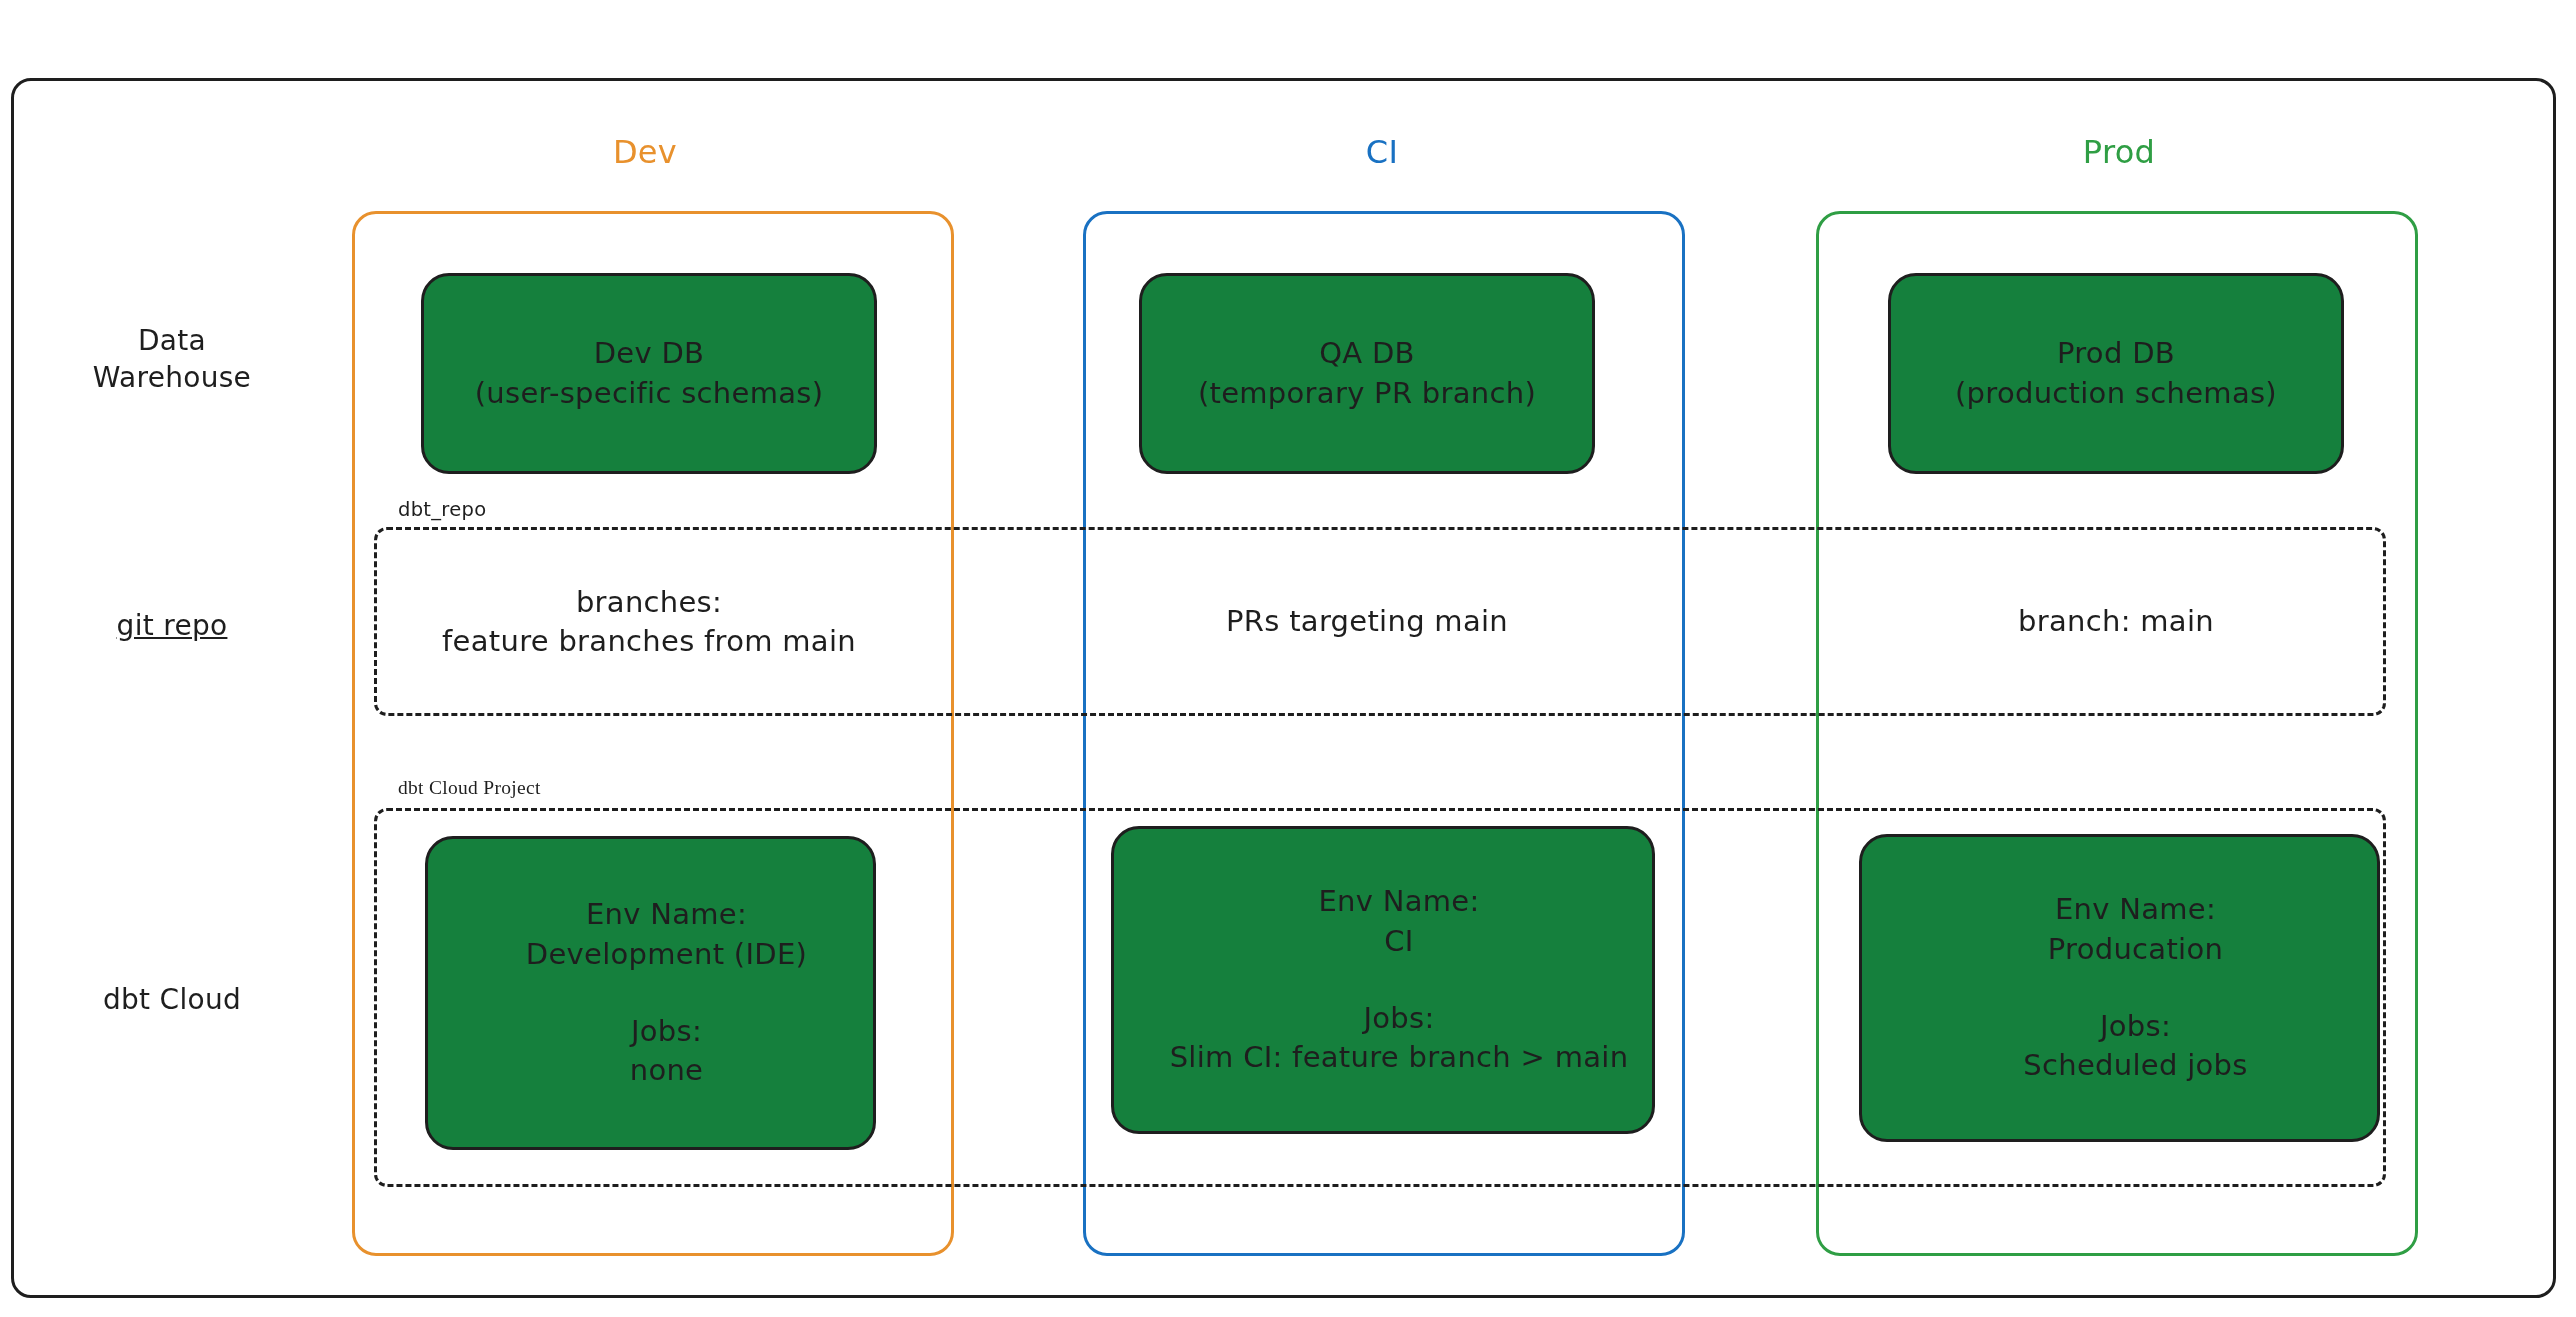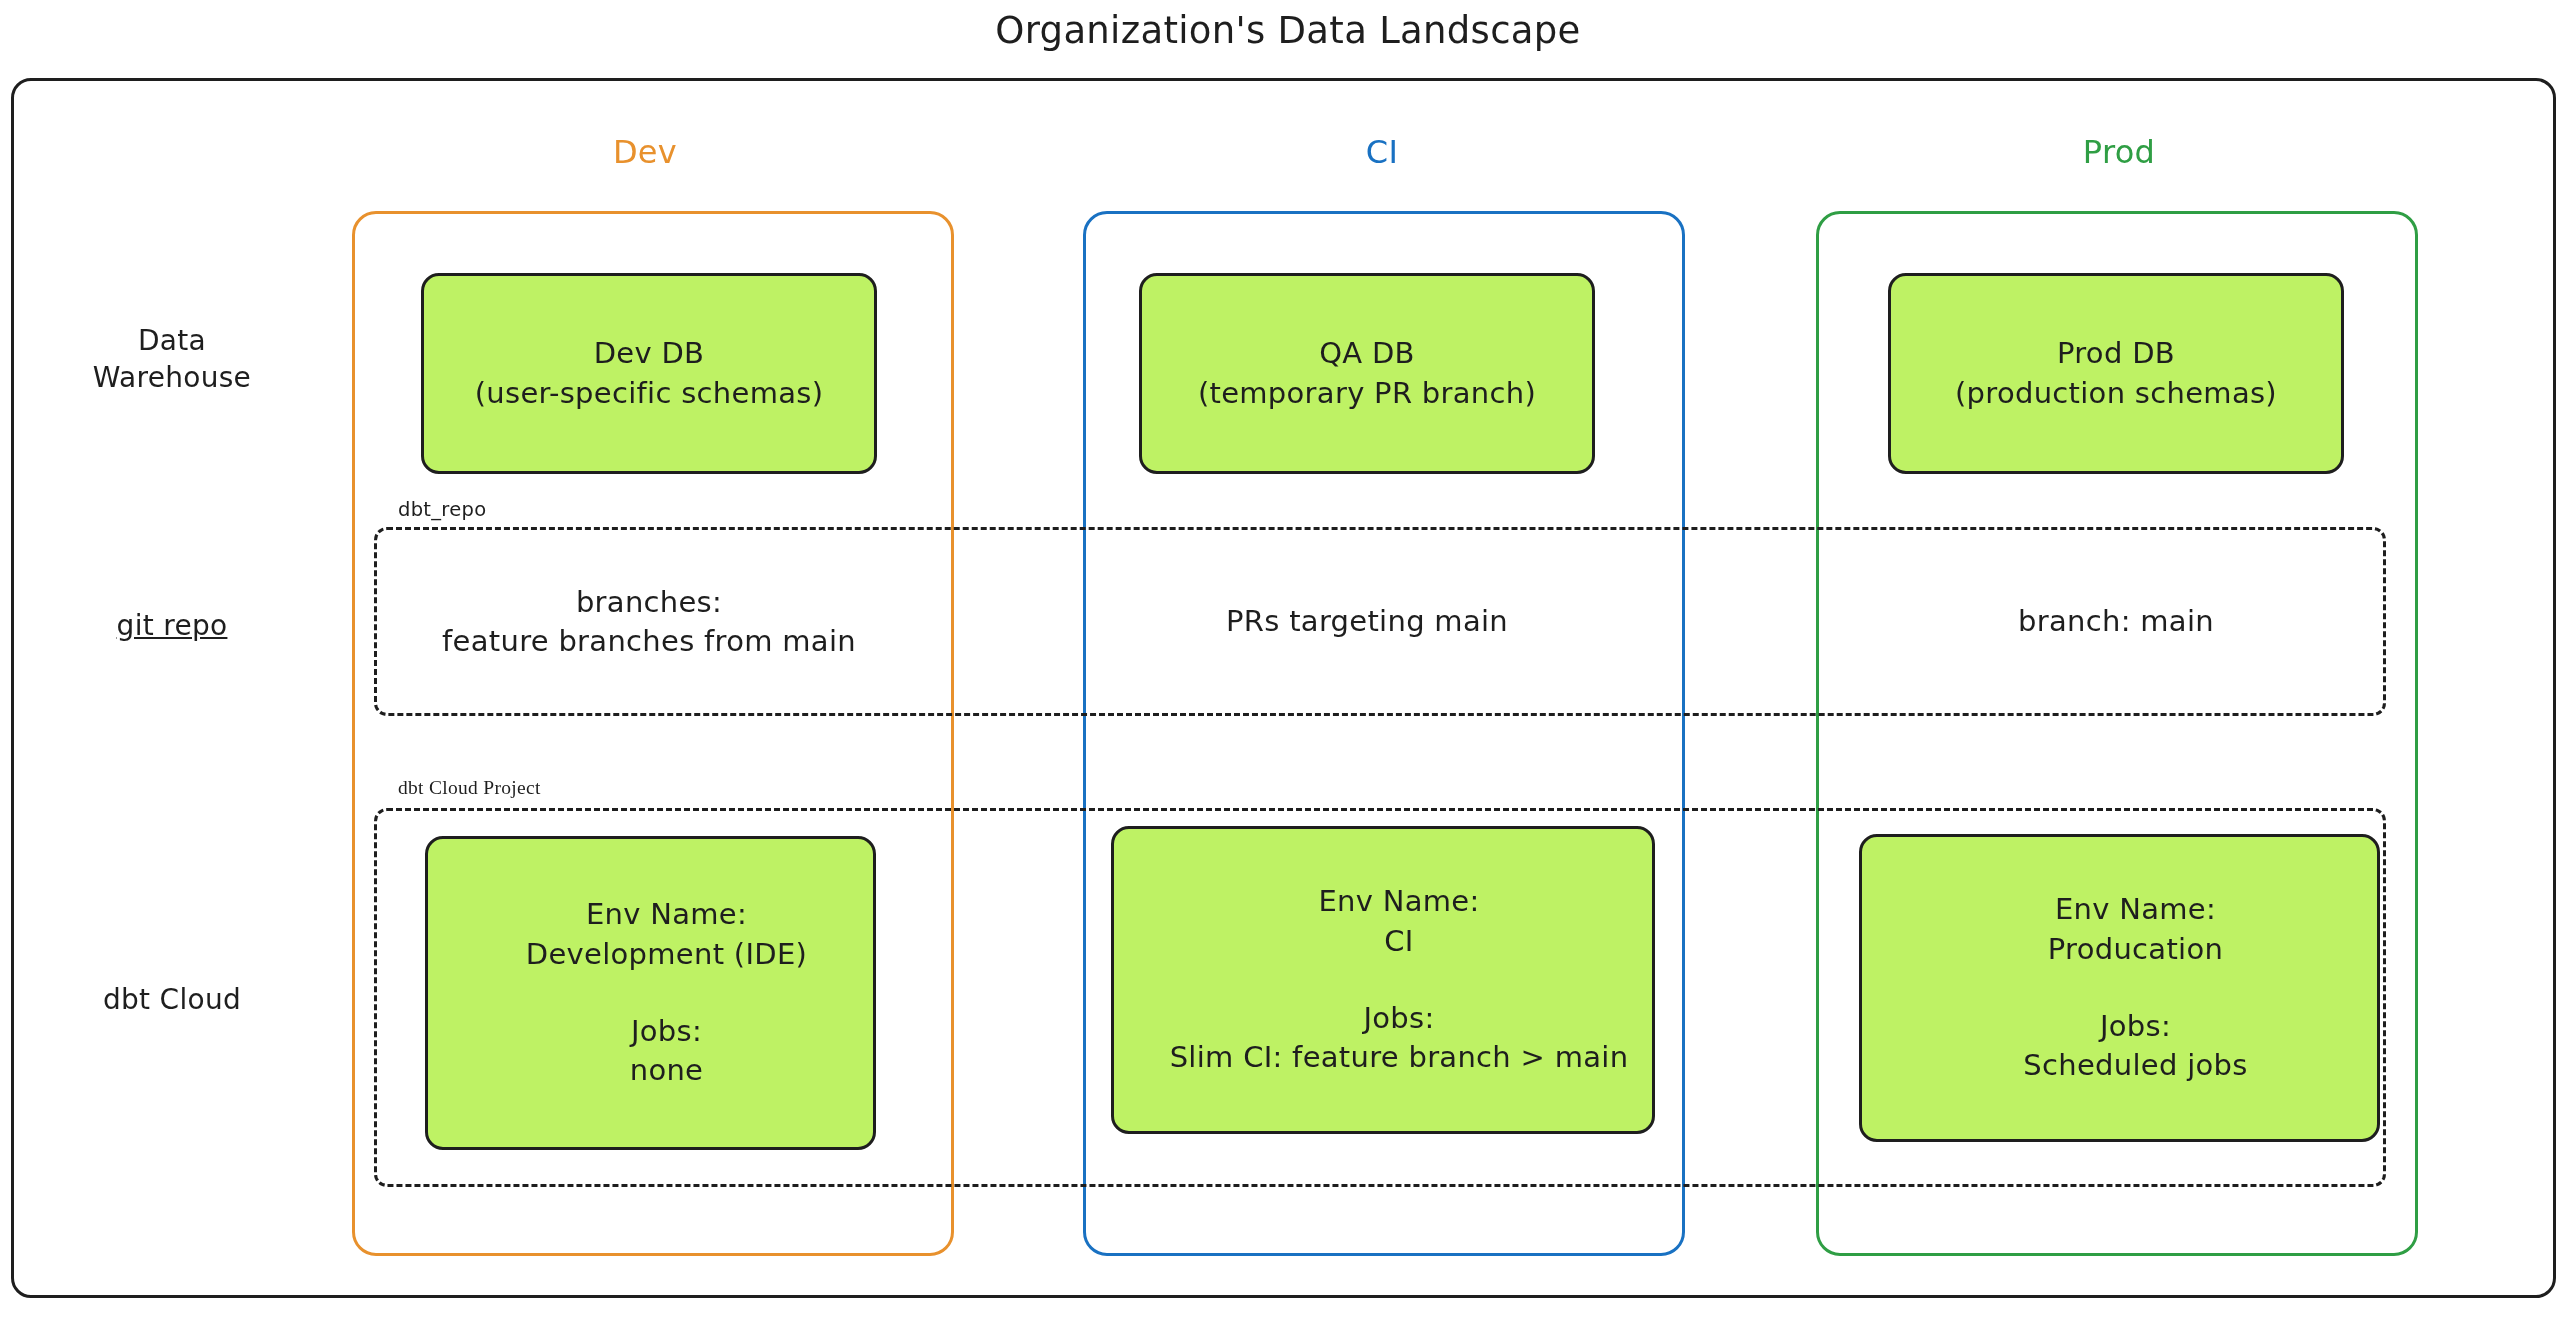--- a/index.html
+++ b/index.html
@@ -99,23 +99,23 @@
     color: #1e1e1e;
     background: #ffffff;
     padding: 0 6px;
     white-space: nowrap;
   }
 
   
   .node {
     position: absolute;
     border: 3.6px solid #1e1e1e;
-    border-radius: 18px;
-    box-sizing: border-box;
-    background: #bef264;
+    border-radius: 28px;
+    box-sizing: border-box;
+    background: #15803d;
     display: flex;
     align-items: center;
     justify-content: center;
     text-align: center;
     font-size: 29px;
     line-height: 1.36;
     white-space: pre-line;
     padding: 6px 13px;
   }
   .node.two-block {
@@ -137,21 +137,20 @@
     white-space: pre-line;
   }
 
   .z-top { z-index: 40; }
 </style>
 </head>
 <body>
 
 <div id="stage">
 
-  <div id="page-title" class="hand">Organization's Data Landscape</div>
 
   <div class="outer-frame"></div>
 
   <div class="env-label hand" style="left:491px; top:131px; color:#e8912d;">Dev</div>
   <div class="env-label hand" style="left:1228px; top:131px; color:#1971c2;">CI</div>
   <div class="env-label hand" style="left:1965px; top:131px; color:#2f9e44;">Prod</div>
 
   <div class="env-col" style="left:352px;  border-color:#e8912d;"></div>
   <div class="env-col" style="left:1083px; border-color:#1971c2;"></div>
   <div class="env-col" style="left:1816px; border-color:#2f9e44;"></div>

